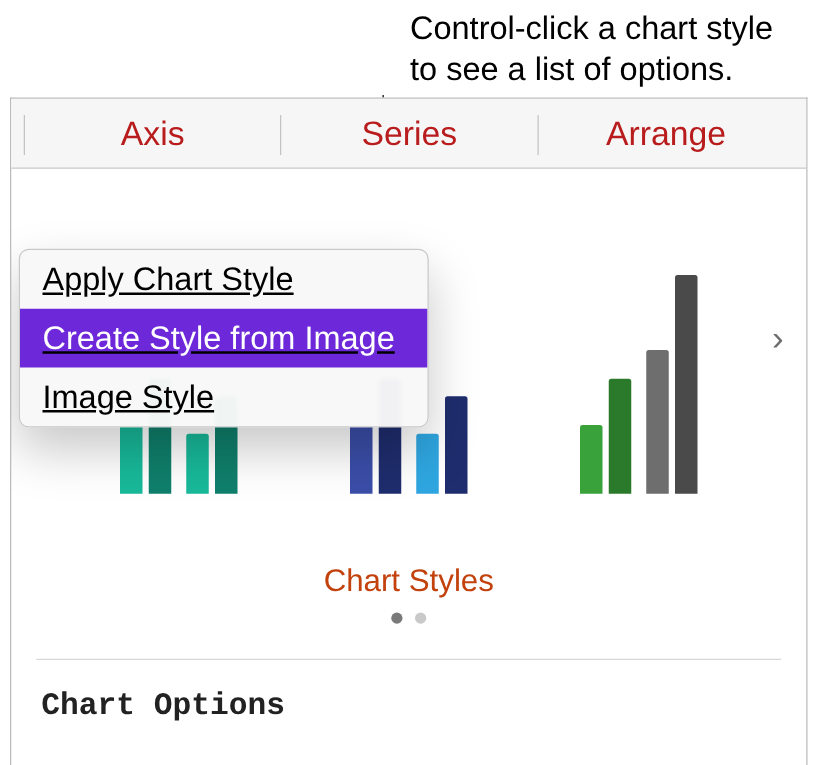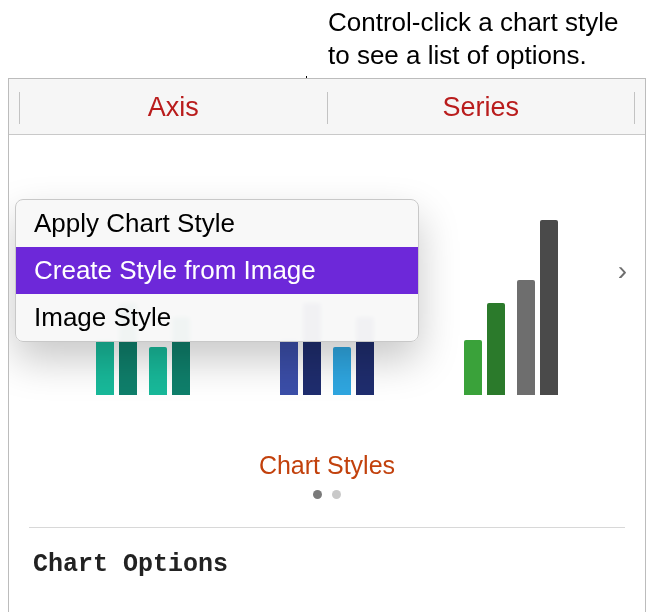--- a/index.html
+++ b/index.html
@@ -137,27 +137,28 @@
     }
     .section-header {
       font-size: 25px;
       color: #222;
       font-weight: 600;
       padding: 22px 24px 0 24px;
       font-family: Liberation Mono, monospace;
     }
     .context-menu {
       position: absolute;
-      width: 404px;
+      width: 328px;
       background: rgba(248,248,248,0.97);
       border: 1px solid #c8c8c8;
       border-radius: 8px;
       box-shadow: 0 18px 40px rgba(0,0,0,0.22);
       overflow: hidden;
       backdrop-filter: blur(2px);
+      text-decoration: underline;
     }
     .menu-item {
       font-size: 26px;
       color: #000;
       padding: 8px 18px;
       cursor: default;
     }
     .menu-item.highlighted {
       background: #6d28d9;
       color: #fff;
@@ -177,20 +178,23 @@
   <div class="tabs">
     <div class="tab-sep"></div>
     <div class="tab">
       <span>Axis</span>
     </div>
     <div class="tab-sep"></div>
     <div class="tab">
       <span>Series</span>
     </div>
     <div class="tab-sep"></div>
+    <div class="tab">
+      <span>Arrange</span>
+    </div>
   </div>
 
   <div class="styles-area">
 
     <div class="mini-charts">
 
       <div class="mini-chart">
         <div class="bar-group">
           <div class="bar" style="height:55px;background:#18b99a;"></div>
           <div class="bar" style="height:92px;background:#0f7f6b;"></div>

